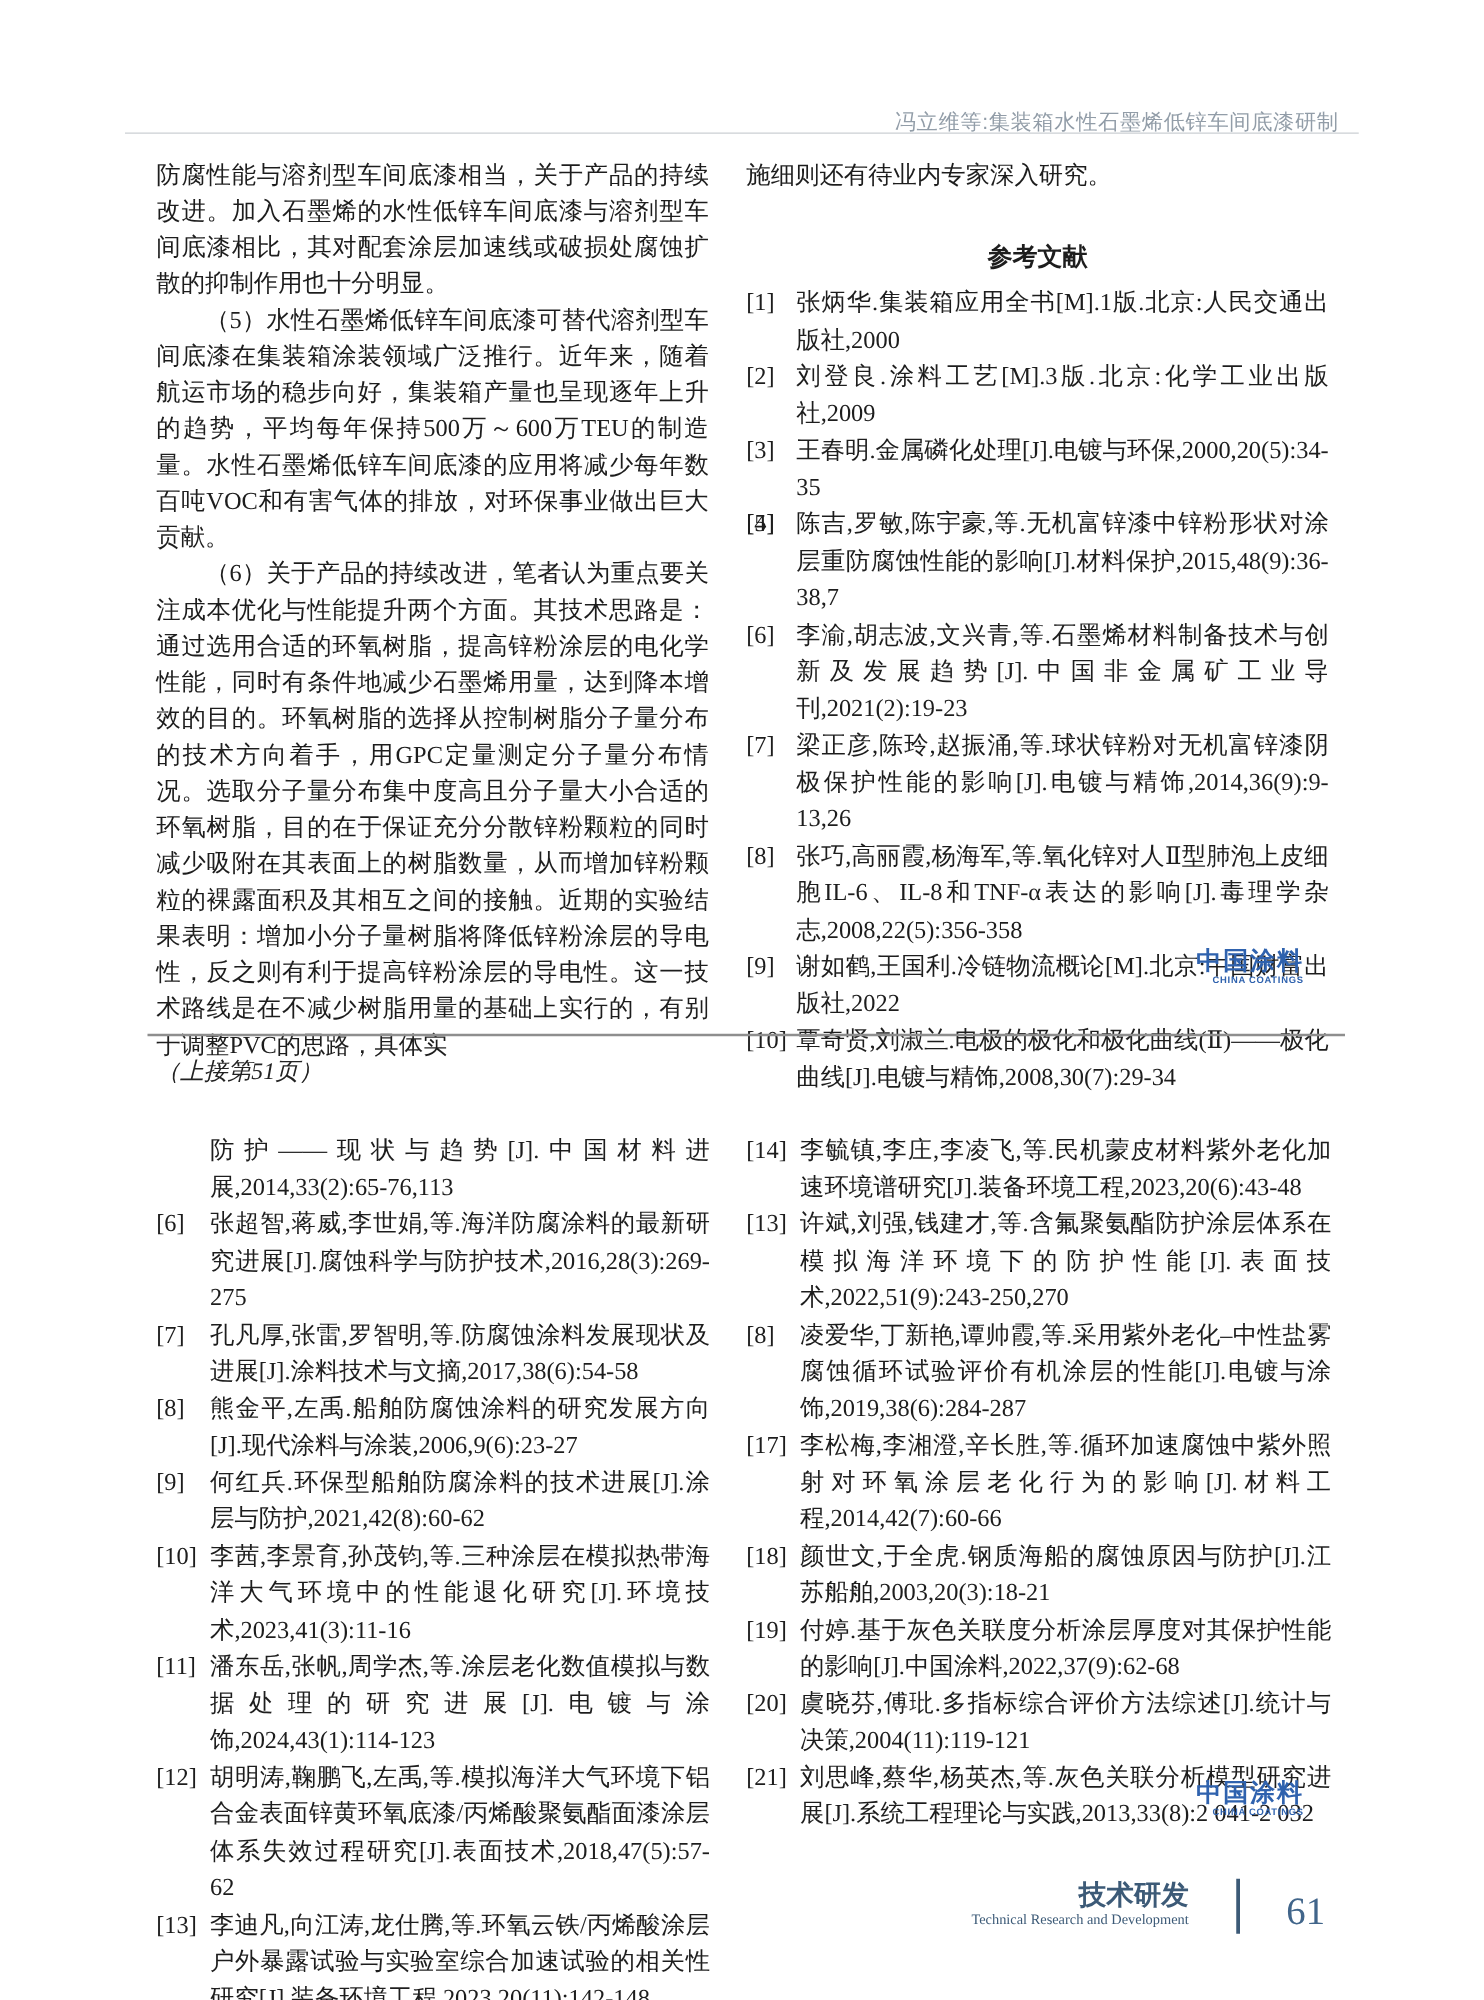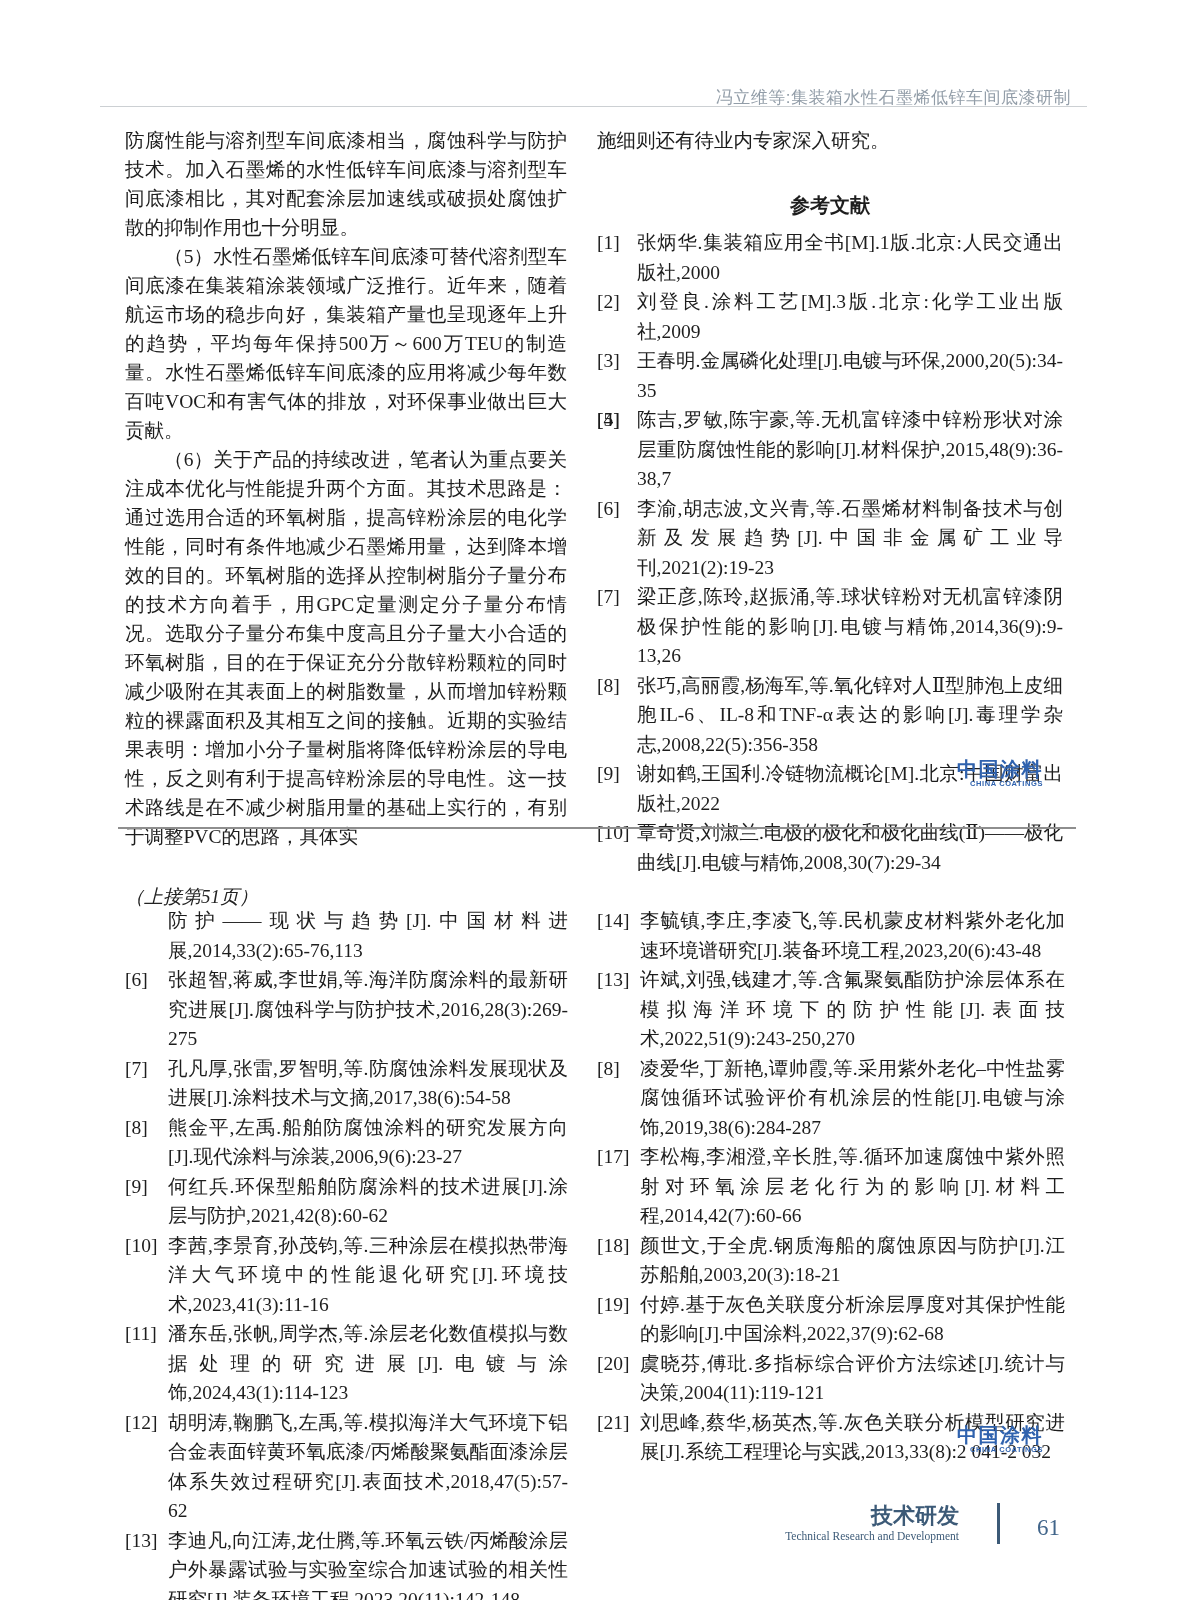--- a/index.html
+++ b/index.html
@@ -24,48 +24,48 @@
 
   p.body-par { margin:0; font-size:19.5px; line-height:29px; text-align:justify; }
   p.indent { text-indent:2em; }
 
   .refs-title { font-size:20px; font-weight:bold; text-align:center; margin:37px 0 9px 0; }
 
   .ref { position:relative; padding-left:40px; font-size:19.5px; line-height:29.5px; text-align:justify; margin:0; }
   .col-left-bottom .ref, .col-right-bottom .ref { padding-left:43px; }
   .ref-num { position:absolute; left:0; top:0; }
 
-  .cont-note { position:absolute; left:125px; top:884px; font-size:19px; font-style:italic; color:#222; }
+  .cont-note { position:absolute; left:125px; top:844px; font-size:19px; font-style:italic; color:#222; }
 
   .logo {
     position:absolute; text-align:right; color:#2f62ae;
     font-family:"Liberation Sans","DejaVu Sans",sans-serif;
   }
   .logo-1 { top:760px; right:144px; }
   .logo-2 { top:1426px; right:144px; }
   .logo-cn { font-size:20px; font-weight:bold; letter-spacing:1.5px; line-height:19px; }
   .logo-en { font-size:7.5px; font-weight:bold; letter-spacing:0.6px; line-height:9px; }
 
   .footer { position:absolute; top:1503px; right:127px; display:flex; align-items:stretch; color:#3c5a77;gap:28px; }
   .footer-text { text-align:right; }
   .footer-cn { font-family:"Liberation Sans","DejaVu Sans",sans-serif; font-size:22px; font-weight:bold; line-height:26px; }
   .footer-en { font-family:"Liberation Serif","DejaVu Serif",serif; font-size:11.5px; line-height:15px; }
   .footer-bar { width:3px; background:#3c5a77; margin:0 9px 0 10px; }
-  .footer-num { font-family:"Liberation Serif","DejaVu Serif",serif; font-size:23px; color:#41658a; align-self:center; padding-top:8px; }
+  .footer-num { font-family:"Liberation Serif","DejaVu Serif",serif; font-size:31px; color:#41658a; align-self:center; padding-top:8px; }
 </style>
 </head>
 <body>
 
 <div class="page">
 
   <div class="running-head">冯立维等:集装箱水性石墨烯低锌车间底漆研制</div>
   <div class="rule-top"></div>
 
   <div class="col col-left-top">
-    <p class="body-par">防腐性能与溶剂型车间底漆相当，腐蚀科学与防护技术。加入石墨烯的水性低锌车间底漆与溶剂型车间底漆相比，其对配套涂层加速线或破损处腐蚀扩散的抑制作用也十分明显。</p>
+    <p class="body-par">防腐性能与溶剂型车间底漆相当，关于产品的持续改进。加入石墨烯的水性低锌车间底漆与溶剂型车间底漆相比，其对配套涂层加速线或破损处腐蚀扩散的抑制作用也十分明显。</p>
     <p class="body-par indent">（5）水性石墨烯低锌车间底漆可替代溶剂型车间底漆在集装箱涂装领域广泛推行。近年来，随着航运市场的稳步向好，集装箱产量也呈现逐年上升的趋势，平均每年保持500万～600万TEU的制造量。水性石墨烯低锌车间底漆的应用将减少每年数百吨VOC和有害气体的排放，对环保事业做出巨大贡献。</p>
     <p class="body-par indent">（6）关于产品的持续改进，笔者认为重点要关注成本优化与性能提升两个方面。其技术思路是：通过选用合适的环氧树脂，提高锌粉涂层的电化学性能，同时有条件地减少石墨烯用量，达到降本增效的目的。环氧树脂的选择从控制树脂分子量分布的技术方向着手，用GPC定量测定分子量分布情况。选取分子量分布集中度高且分子量大小合适的环氧树脂，目的在于保证充分分散锌粉颗粒的同时减少吸附在其表面上的树脂数量，从而增加锌粉颗粒的裸露面积及其相互之间的接触。近期的实验结果表明：增加小分子量树脂将降低锌粉涂层的导电性，反之则有利于提高锌粉涂层的导电性。这一技术路线是在不减少树脂用量的基础上实行的，有别于调整PVC的思路，具体实</p>
   </div>
 
   <div class="col col-right-top">
     <p class="body-par">施细则还有待业内专家深入研究。</p>
     <div class="refs-title">参考文献</div>
     <div>
 
         <div class="ref">

